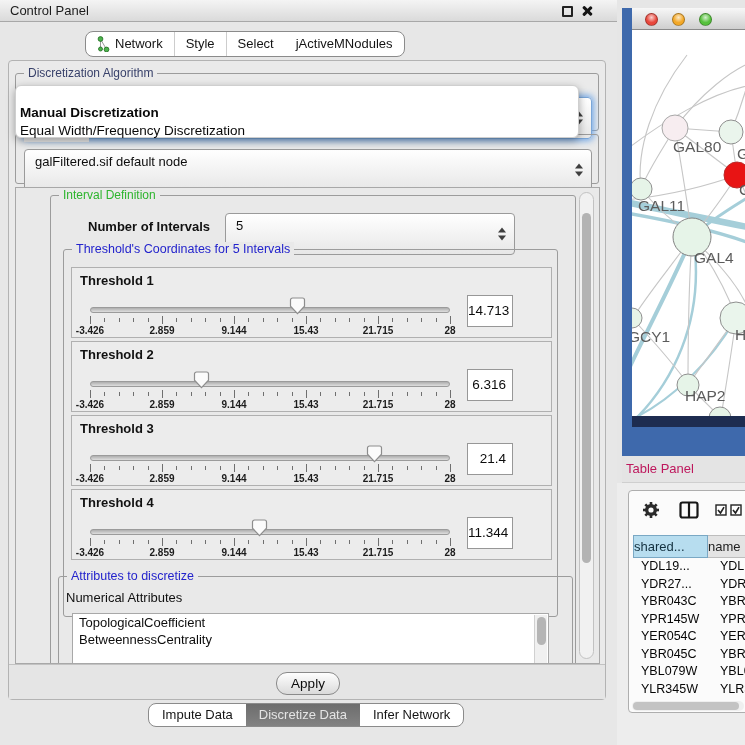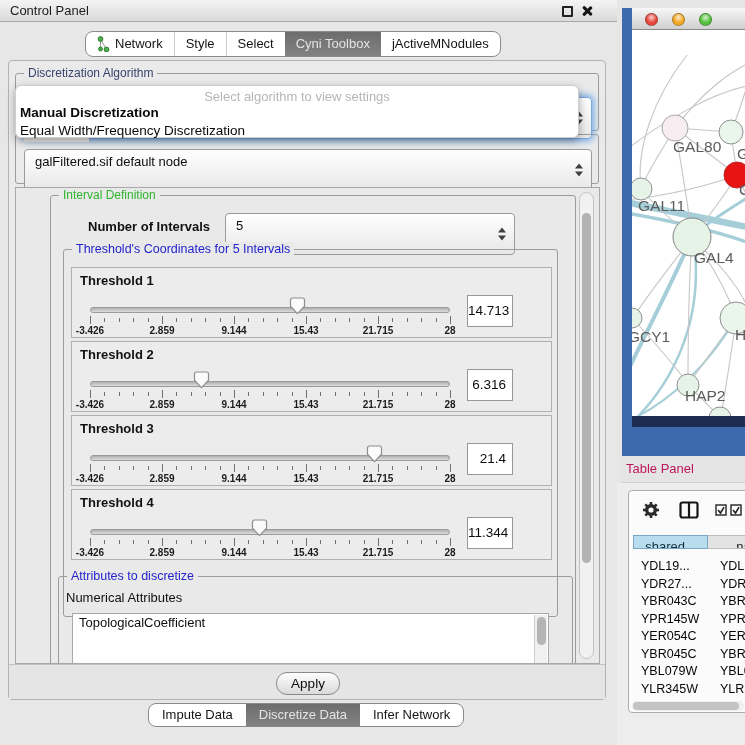--- a/index.html
+++ b/index.html
@@ -102,21 +102,21 @@
   .net-canvas{position:absolute;left:10px;top:22px;width:113px;height:386px;background:#fff;overflow:hidden}
   .net-darkbar{position:absolute;left:10px;top:408px;width:113px;height:11px;background:#1d2c50}
 
   
   .right-lower-bg{position:absolute;left:617px;top:483px;width:128px;height:262px;background:#ededed}
   .tp-header{position:absolute;left:622px;top:456px;width:123px;height:27px;background:#e4e4e4;border-bottom:1px solid #cfcfcf}
   .tp-header span{position:absolute;left:4px;line-height:26px;font-size:13px;color:#be185d}
   .tp-container{position:absolute;left:628px;top:490px;width:130px;height:223px;background:#fbfbfb;
     border:1px solid #aeaeae;border-radius:4px}
   .tp-toolbar-ico{position:absolute;top:9px}
-  .tp-colhead{position:absolute;top:44px;height:14px;font-size:13px;text-align:center;line-height:21px;overflow:hidden;white-space:nowrap}
+  .tp-colhead{position:absolute;top:44px;height:23px;font-size:13px;text-align:left;line-height:21px;overflow:hidden;white-space:nowrap}
   .tp-colhead.c1{left:4px;width:75px;background:#b7ddef;border:1px solid #7aa8c4;color:#13303f}
   .tp-colhead.c2{left:79px;width:90px;background:#e3e3e3;border:1px solid #bdbdbd;border-left:none;color:#222}
   .tp-rows{position:absolute;left:4px;top:67px;width:165px;height:143px;overflow:hidden}
   .tp-row{display:flex;height:17.5px}
   .tp-c1{width:75px;padding-left:8px;font-size:12.5px;line-height:17.5px;white-space:nowrap;overflow:hidden;color:#060606}
   .tp-c2{width:90px;padding-left:12px;font-size:12.5px;line-height:17.5px;white-space:nowrap;color:#060606}
   .tp-hsb{position:absolute;left:3px;top:210px;width:112px;height:10px;background:#efefef;border-radius:5px}
   .tp-hsb .hthumb{position:absolute;left:1px;top:1px;width:106px;height:8px;background:#c3c3c3;border-radius:4px}
 </style>
 </head>
@@ -140,39 +140,35 @@
         <circle cx="9.5" cy="13.5" r="2.4" fill="#4db34d" stroke="#1e6b1e" stroke-width="0.8"></circle>
       </svg>
       <span>Network</span>
     </div>
     <div class="tab sep">
         <span>Style</span>
       </div>
     <div class="tab sep">
         <span>Select</span>
       </div>
-    <div class="tab sel">
-        <span>Cyni Toolbox</span>
-      </div>
     <div class="tab">
         <span>jActiveMNodules</span>
       </div>
   </div>
 
   <div class="main-panel">
 
     <div class="group algo-group">
       <span class="gtitle t-navy">Discretization Algorithm</span>
       <div class="combo algo-combo">
         <span class="spin"></span>
       </div>
     </div>
 
     <div class="popup">
-      <div class="popup-hint">Select algorithm to view settings</div>
       <div class="popup-item b">Manual Discretization</div>
       <div class="popup-item r">Equal Width/Frequency Discretization</div>
     </div>
 
     <div class="group tabledata-group">
       <span class="gtitle t-navy">Table Data</span>
       <div class="combo tabledata-combo">
         <span class="cval">galFiltered.sif default node</span>
         <span class="spin"></span>
       </div>
@@ -386,20 +382,21 @@
   </div>
             </div>
         </div>
 
         <div class="group attr-group">
           <span class="gtitle t-blue">Attributes to discretize</span>
           <span class="attr-caption">Numerical Attributes</span>
           <div class="attr-list">
             <div>
                 <div class="attr-item">TopologicalCoefficient</div>
+                <div class="attr-item">BetweennessCentrality</div>
               </div>
             <div class="attr-vsb">
               <div class="vthumb"></div>
             </div>
           </div>
         </div>
       </div>
 
       <div class="content-vsb">
         <div class="vthumb"></div>

